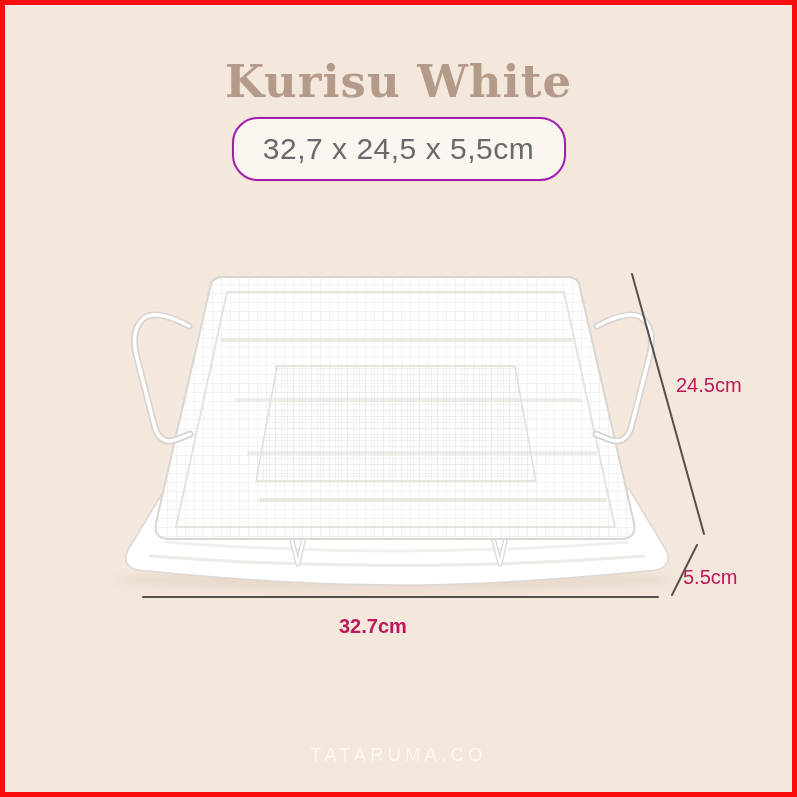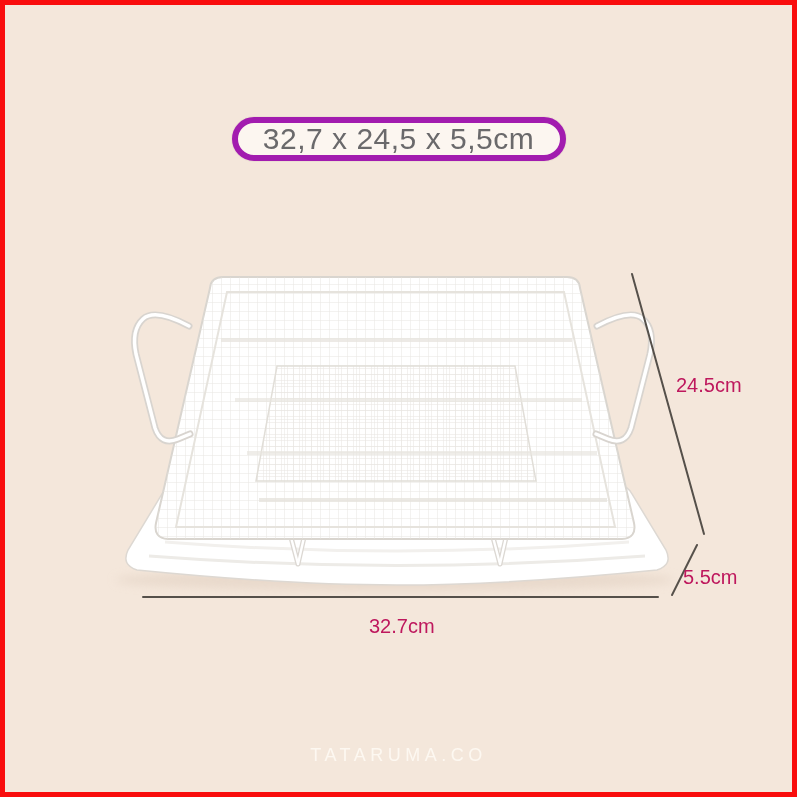--- a/index.html
+++ b/index.html
@@ -23,24 +23,24 @@
     font-size: 45px;
     letter-spacing: 1px;
     color: #b49a88;
     margin: 0;
   }
 
   .size-badge {
     position: absolute;
     top: 112px; left: 50%;
     transform: translateX(-50%);
-    width: 334px; height: 44px;
+    width: 334px; height: 64px;
     box-sizing: border-box;
     background: #fcf6f0;
-    border: 6px solid #a21caf;
+    border: 2px solid #a21caf;
     border-radius: 26px;
     box-shadow: 0 0 0 1px rgba(120,100,85,0.06);
     display: flex; align-items: center; justify-content: center;
     font-size: 30px;
     letter-spacing: 0.5px;
     color: #6a696b;
   }
 
   .product-svg {
     position: absolute;
@@ -56,36 +56,37 @@
   }
 
   .dim-label {
     position: absolute;
     font-size: 20px;
     color: #be185d;
     white-space: nowrap;
   }
   .dim-label.height { left: 671px; top: 369px; }
   .dim-label.depth  { left: 678px; top: 561px; }
-  .dim-label.width  { left: 364px; top: 610px; }
+  .dim-label.width  { left: 334px; top: 610px; font-weight: bold; }
 
   .watermark {
     position: absolute;
     top: 740px; left: 0; width: 100%;
     text-align: center;
     font-size: 18px;
     letter-spacing: 4.5px;
     color: #fdf8f1;
   }
 </style>
 </head>
 <body>
 
 <div class="canvas">
 
+  <h1 class="title">Kurisu White</h1>
 
   <div class="size-badge">
     <span>32,7 x 24,5 x 5,5cm</span>
   </div>
 
   <svg class="product-svg" viewBox="0 0 630 350" aria-hidden="true">
     <defs>
       <pattern id="mesh" width="9" height="9" patternUnits="userSpaceOnUse">
         <path d="M9 0H0V9" fill="none" stroke="#e4e1db" stroke-width="1"></path>
       </pattern>

